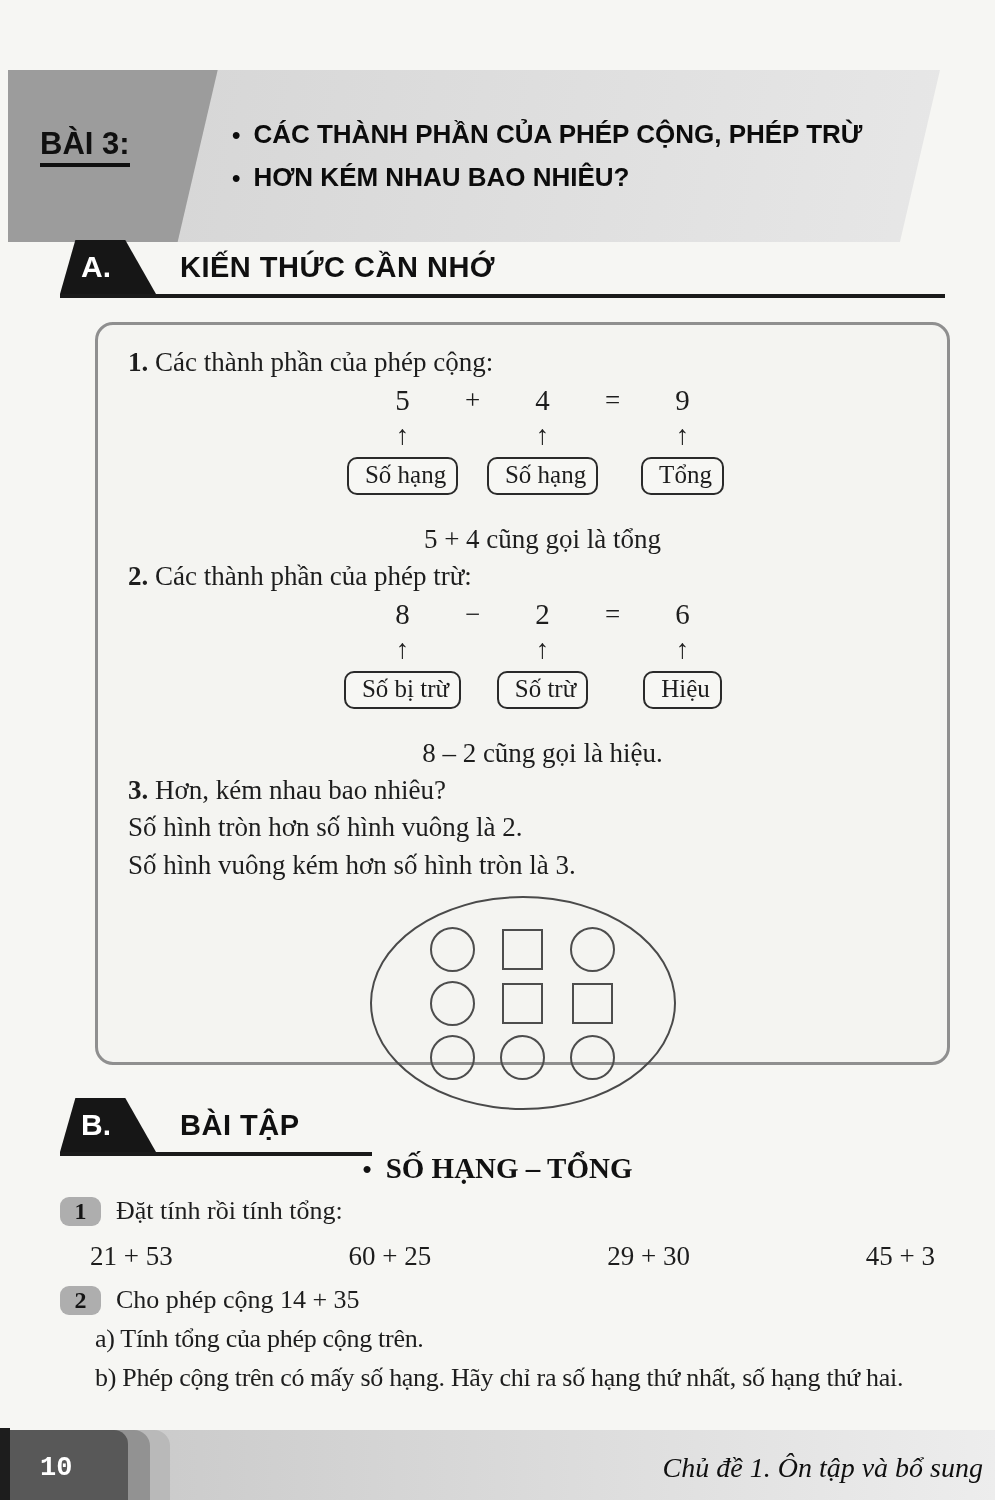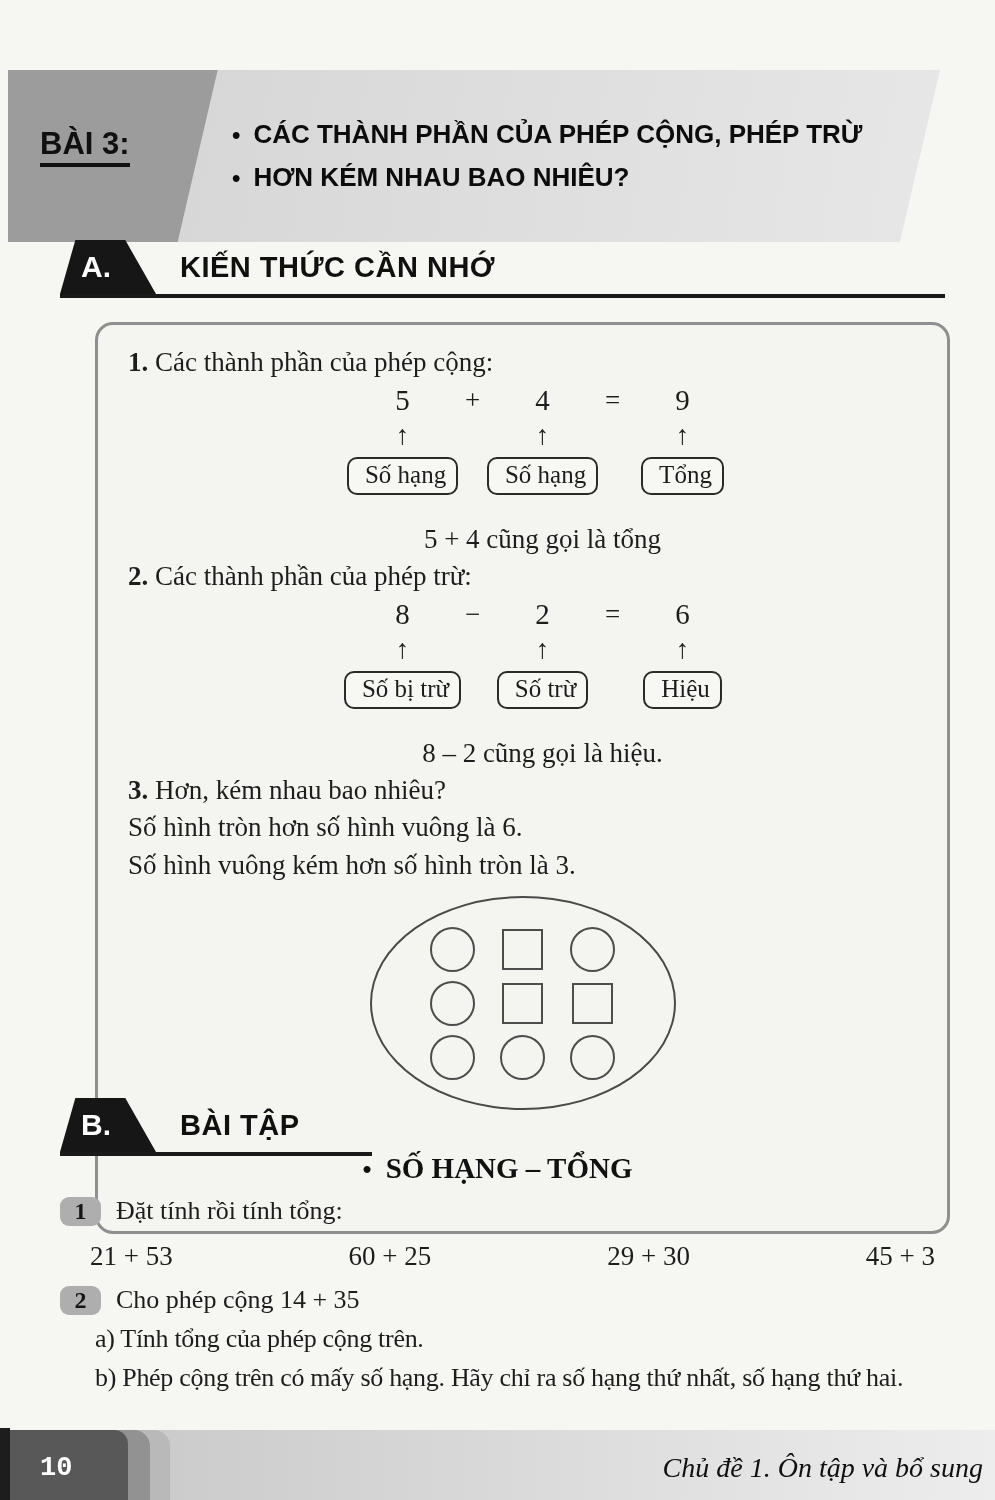--- a/index.html
+++ b/index.html
@@ -41,21 +41,21 @@
     color:#fff; font-family:"Liberation Sans", sans-serif; font-weight:bold; font-size:30px;
     display:flex; align-items:center; justify-content:center; padding-right:24px; box-sizing:border-box;
   }
   .section-title { margin-left:24px; font-family:"Liberation Sans", sans-serif;
     font-weight:bold; font-size:29px; color:#101010; letter-spacing:0.5px; }
   .section-rule { position:absolute; left:60px; height:4px; background:#1a1a1a; }
   .rule-a { top:294px; width:885px; }
   .rule-b { top:1152px; width:312px; }
   
   .knowledge-box {
-    position:absolute; left:95px; top:322px; width:855px; height:912px;
+    position:absolute; left:95px; top:322px; width:855px; height:743px;
     border:3px solid #8f8f8f; border-radius:18px; box-sizing:border-box;
     padding:16px 28px 0 28px; background:#f4f4f1;
   }
   .k-head { font-size:27px; margin:4px 0 0 2px; line-height:34px; }
   .k-head .num { font-weight:bold; }
   .k-line { font-size:27px; margin:3px 0 0 2px; line-height:35px; }
   .eq-wrap { width:398px; margin:0 auto; transform:translateX(20px); text-align:center; }
   .eq-grid { display:grid; grid-template-columns:118px 22px 118px 22px 118px; justify-items:center; align-items:end; }
   .eq-num { font-size:29px; line-height:34px; margin-top:4px; }
   .eq-op  { font-size:27px; line-height:34px; margin-top:4px; }
@@ -189,21 +189,21 @@
         <div></div>
         <div class="term-cell"><span class="term-box">Hiệu</span></div>
       </div>
       <div class="eq-caption">8 – 2 cũng gọi là hiệu.</div>
     </div>
 
     <div class="k-head">
       <span class="num">3.</span>
       <span>Hơn, kém nhau bao nhiêu?</span>
     </div>
-    <div class="k-line">Số hình tròn hơn số hình vuông là 6.</div>
+    <div class="k-line">Số hình tròn hơn số hình vuông là 2.</div>
     <div class="k-line">Số hình vuông kém hơn số hình tròn là 3.</div>
 
     <div class="shape-ellipse">
         <div class="shape circle"></div>
         <div class="shape square"></div>
         <div class="shape circle"></div>
         <div class="shape circle"></div>
         <div class="shape square"></div>
         <div class="shape square"></div>
         <div class="shape circle"></div>

